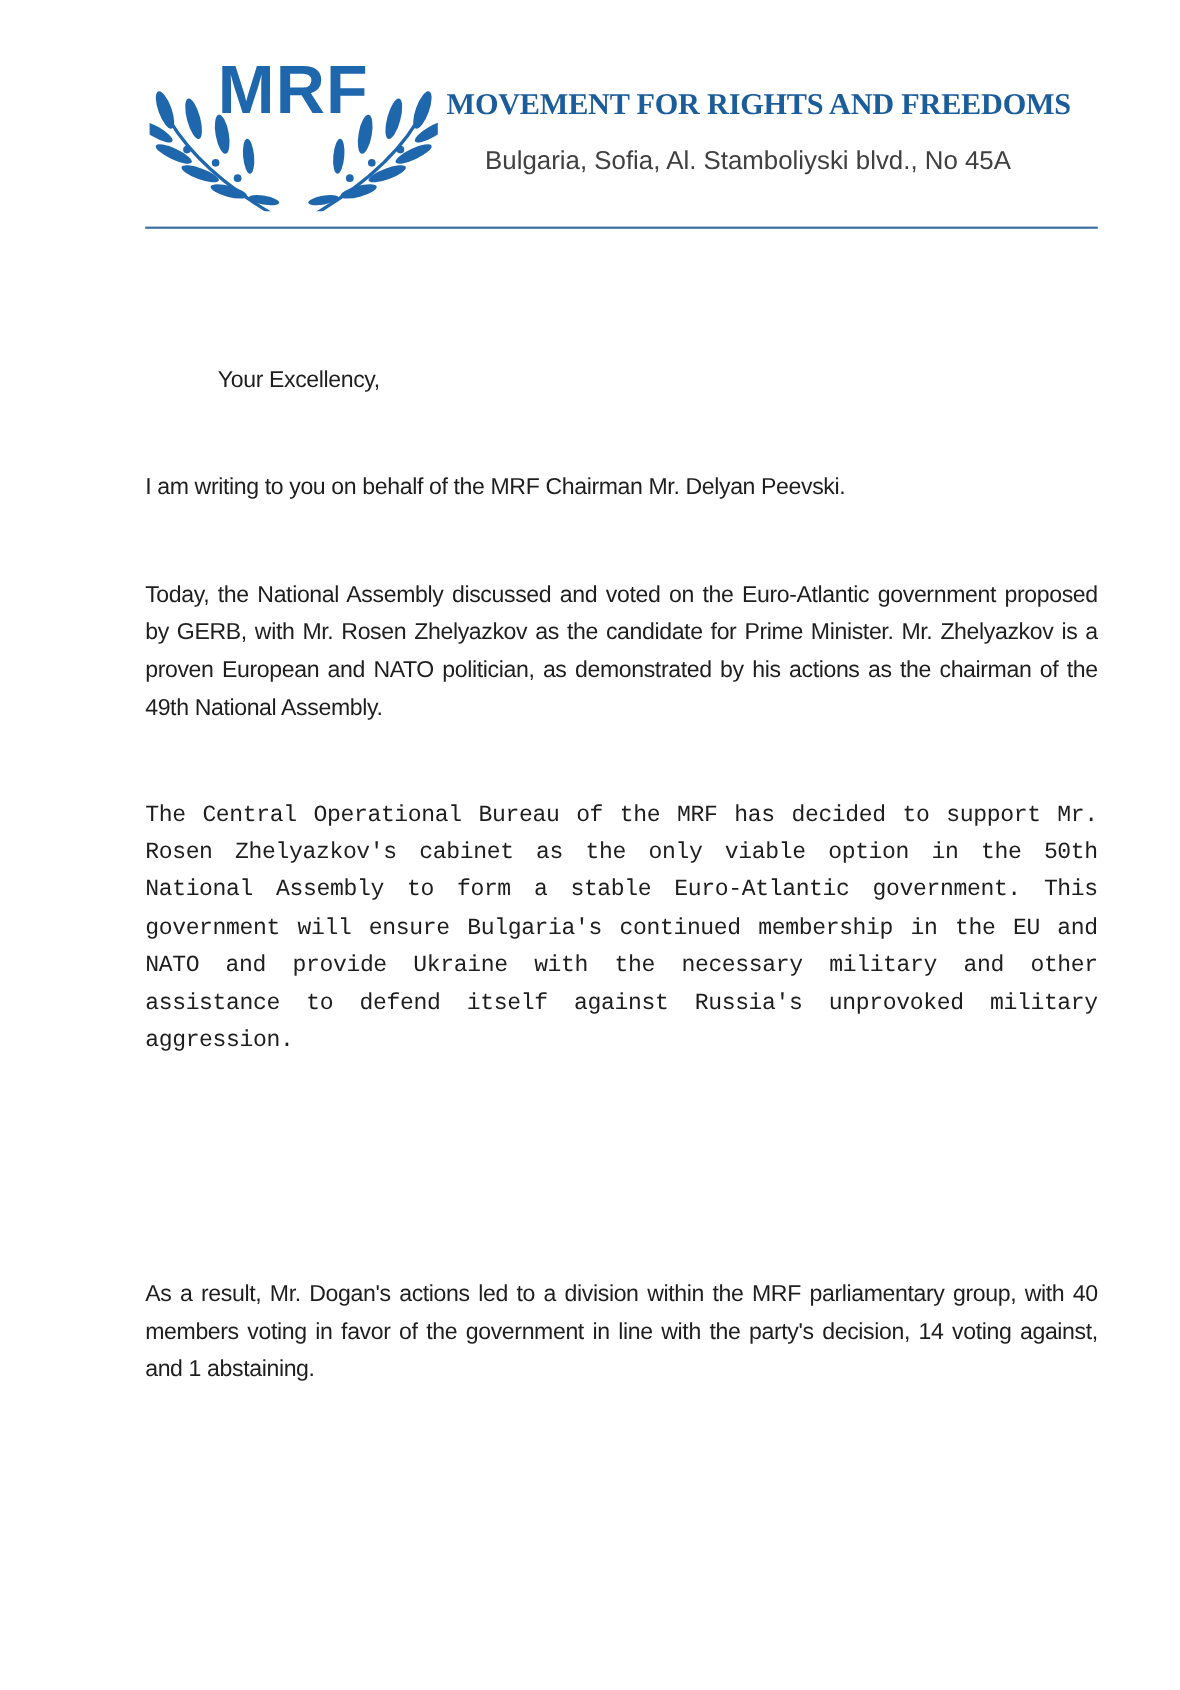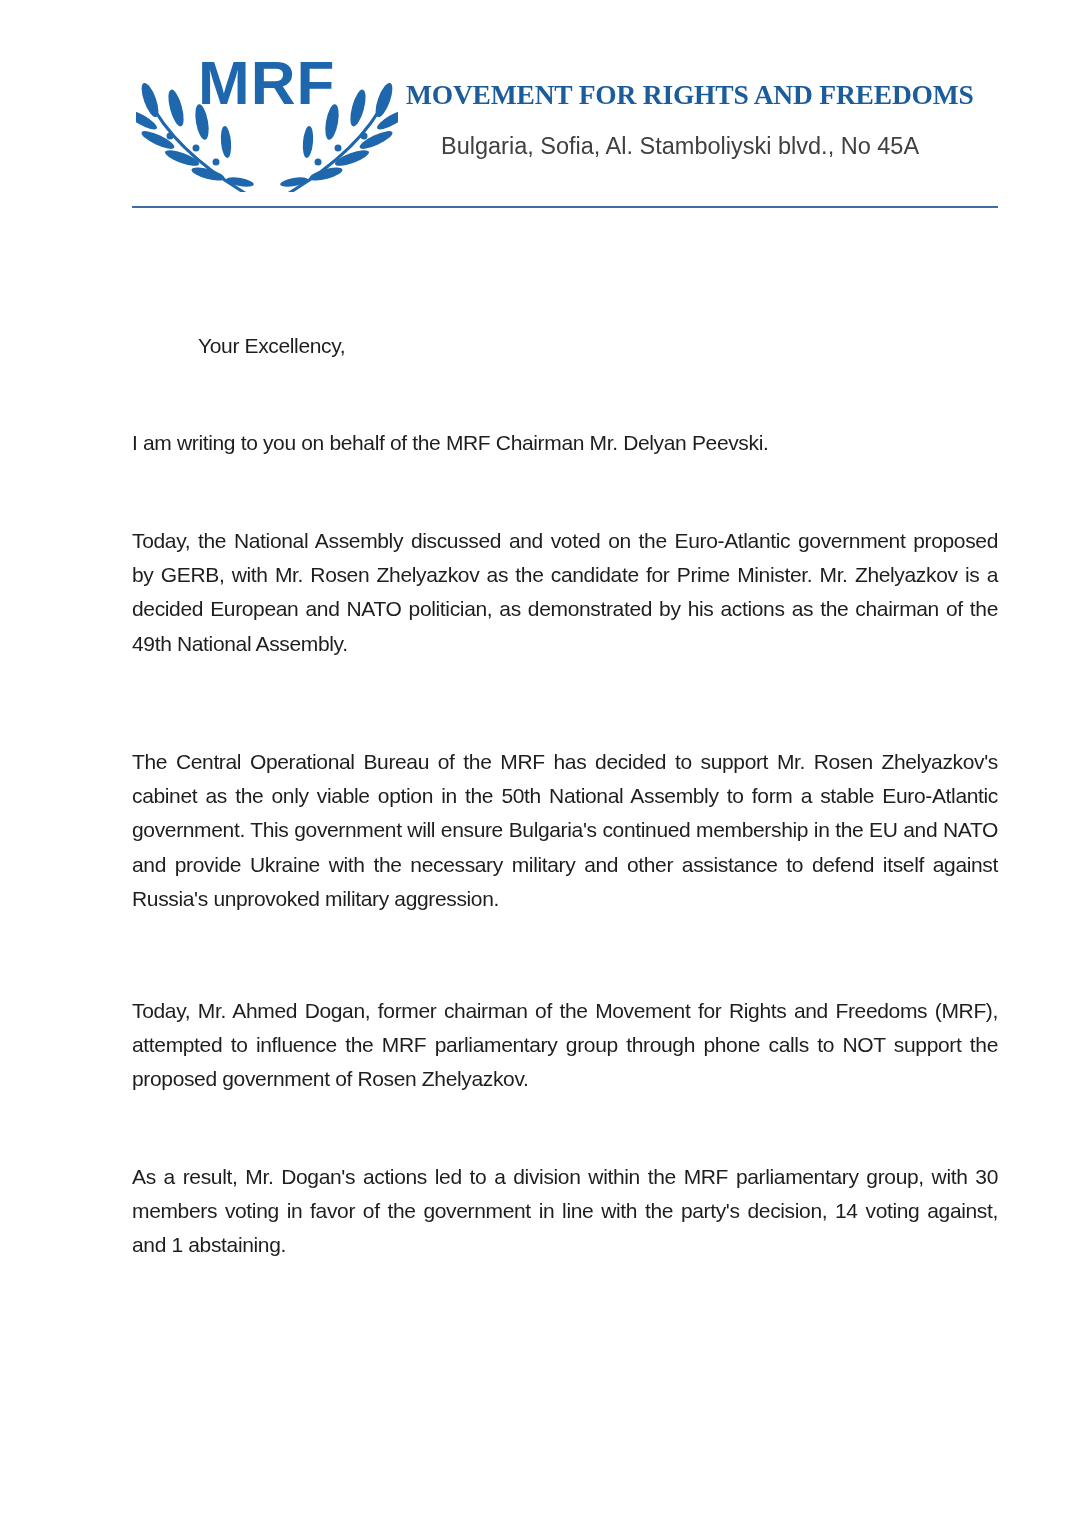--- a/index.html
+++ b/index.html
@@ -11,21 +11,21 @@
     .laurel { position: absolute; left: 0; top: 26px; width: 262px; height: 114px; }
 
     .org-name { position: absolute; left: 366px; top: 78px; font-family: Liberation Serif, serif; font-weight: bold; font-size: 27.5px; line-height: 34px; color: #1b5c9a; letter-spacing: -0.2px; white-space: nowrap; }
     .org-address { position: absolute; left: 401px; top: 131px; font-family: "Liberation Sans", sans-serif; font-size: 23.5px; line-height: 30px; color: #404040; white-space: nowrap; }
     .header-rule { position: absolute; left: 92px; top: 206px; width: 866px; height: 2px; background: #3b6fa3; }
 
     .letter-text { position: absolute; left: 92px; width: 866px; font-family: "Liberation Sans", sans-serif; font-size: 21px; line-height: 34.2px; color: #1e1e1e; text-align: justify; letter-spacing: -0.35px; }
     .salutation { left: 158px; top: 329px; width: 400px; text-align: left; }
     .p1 { top: 426px; text-align: left; }
     .p2 { top: 524px; }
-    .p3 { top: 745px; }
+    .p3 { top: 725px; font-family: Liberation Mono, monospace; }
     .p4 { top: 994px; }
     .p5 { top: 1160px; }
   </style>
 </head>
 <body>
 
 <div class="page">
 
   <div class="logo">
     <div class="logo-text">MRF</div>
@@ -66,18 +66,17 @@
       </g>
     </svg>
   </div>
 
   <div class="org-name">MOVEMENT FOR RIGHTS AND FREEDOMS</div>
   <div class="org-address">Bulgaria, Sofia, Al. Stamboliyski blvd., No 45A</div>
   <div class="header-rule"></div>
 
   <div class="letter-text salutation">Your Excellency,</div>
   <div class="letter-text p1">I am writing to you on behalf of the MRF Chairman Mr. Delyan Peevski.</div>
-  <div class="letter-text p2">Today, the National Assembly discussed and voted on the Euro-Atlantic government proposed by GERB, with Mr. Rosen Zhelyazkov as the candidate for Prime Minister. Mr. Zhelyazkov is a decided European and NATO politician, as demonstrated by his actions as the chairman of the 49th National Assembly.</div>
+  <div class="letter-text p2">Today, the National Assembly discussed and voted on the Euro-Atlantic government proposed by GERB, with Mr. Rosen Zhelyazkov as the candidate for Prime Minister. Mr. Zhelyazkov is a proven European and NATO politician, as demonstrated by his actions as the chairman of the 49th National Assembly.</div>
   <div class="letter-text p3">The Central Operational Bureau of the MRF has decided to support Mr. Rosen Zhelyazkov's cabinet as the only viable option in the 50th National Assembly to form a stable Euro-Atlantic government. This government will ensure Bulgaria's continued membership in the EU and NATO and provide Ukraine with the necessary military and other assistance to defend itself against Russia's unprovoked military aggression.</div>
-  <div class="letter-text p4">Today, Mr. Ahmed Dogan, former chairman of the Movement for Rights and Freedoms (MRF), attempted to influence the MRF parliamentary group through phone calls to NOT support the proposed government of Rosen Zhelyazkov.</div>
-  <div class="letter-text p5">As a result, Mr. Dogan's actions led to a division within the MRF parliamentary group, with 30 members voting in favor of the government in line with the party's decision, 14 voting against, and 1 abstaining.</div>
+  <div class="letter-text p5">As a result, Mr. Dogan's actions led to a division within the MRF parliamentary group, with 40 members voting in favor of the government in line with the party's decision, 14 voting against, and 1 abstaining.</div>
 
 </div>
 
 </body></html>

